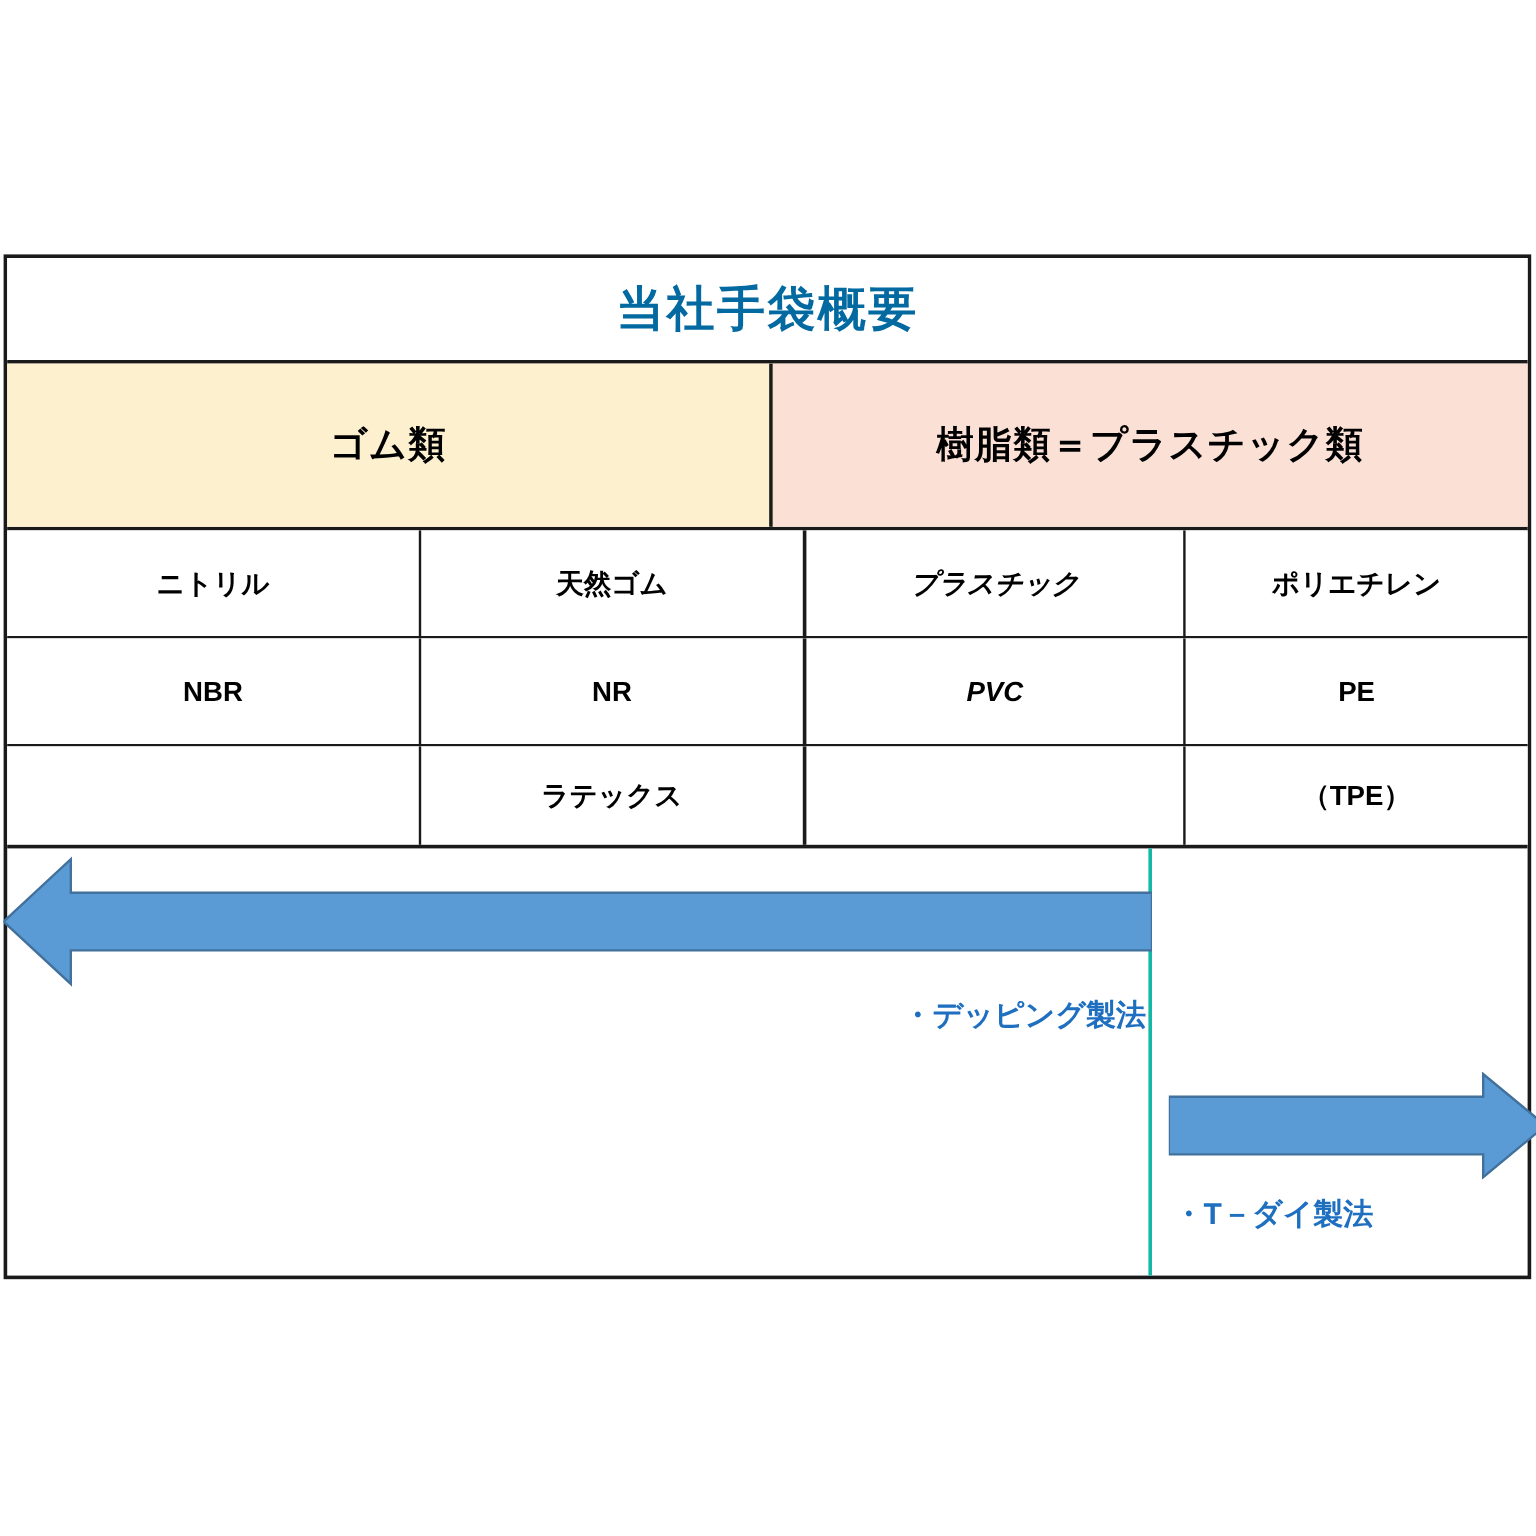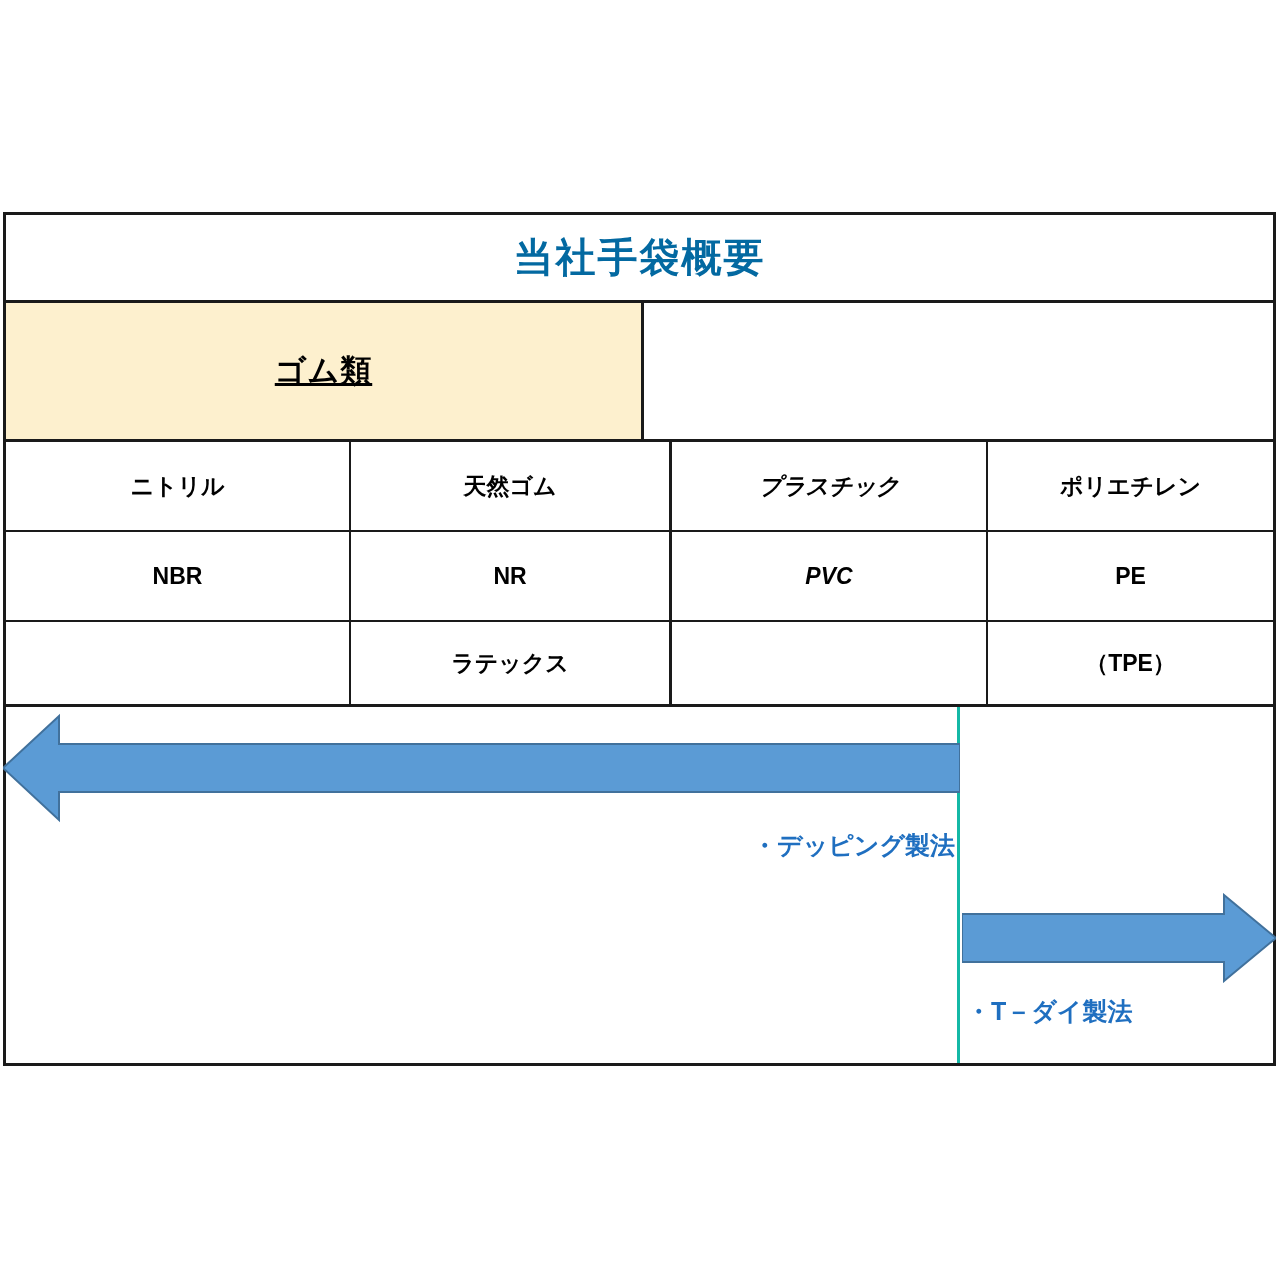--- a/index.html
+++ b/index.html
@@ -70,21 +70,20 @@
     border-bottom: 3px solid #1a1a1a;
     box-sizing: border-box;
     display: flex;
   }
   .cat-cell {
     display: flex;
     align-items: center;
     justify-content: center;
     box-sizing: border-box;
     height: 100%;
-    text-decoration: underline;
   }
   .cat-rubber {
     width: 638px;
     background: #FDF0CE;
     border-right: 3px solid #1a1a1a;
   }
   .cat-resin {
     flex: 1;
     background: #FBE0D5;
   }
@@ -138,20 +137,21 @@
     height: 100%;
     border-right: 3px solid #14b8a6;
     box-sizing: border-box;
     padding-left: 38px;
   }
   .arrow-right-pane {
     position: relative;
     flex: 1;
     height: 100%;
     box-sizing: border-box;
+    margin-left: 12px;
   }
 
   .arrow-svg-left {
     position: absolute;
     left: -3px;
     top: 5px;
     width: 957px;
     height: 112px;
   }
   .arrow-svg-right {
@@ -191,20 +191,23 @@
   <div class="table-wrap">
     <div class="grid">
 
       <div class="row-title">
         <span class="title-text">当社手袋概要</span>
       </div>
 
       <div class="row-category">
         <div class="cat-cell cat-rubber">
           <span class="cat-text">ゴム類</span>
+        </div>
+        <div class="cat-cell cat-resin">
+          <span class="cat-text">樹脂類＝プラスチック類</span>
         </div>
       </div>
 
       <div class="row-data row-materials">
         <div class="cell c1">ニトリル</div>
         <div class="cell c2">天然ゴム</div>
         <div class="cell c3">プラスチック</div>
         <div class="cell c4">ポリエチレン</div>
       </div>
 

